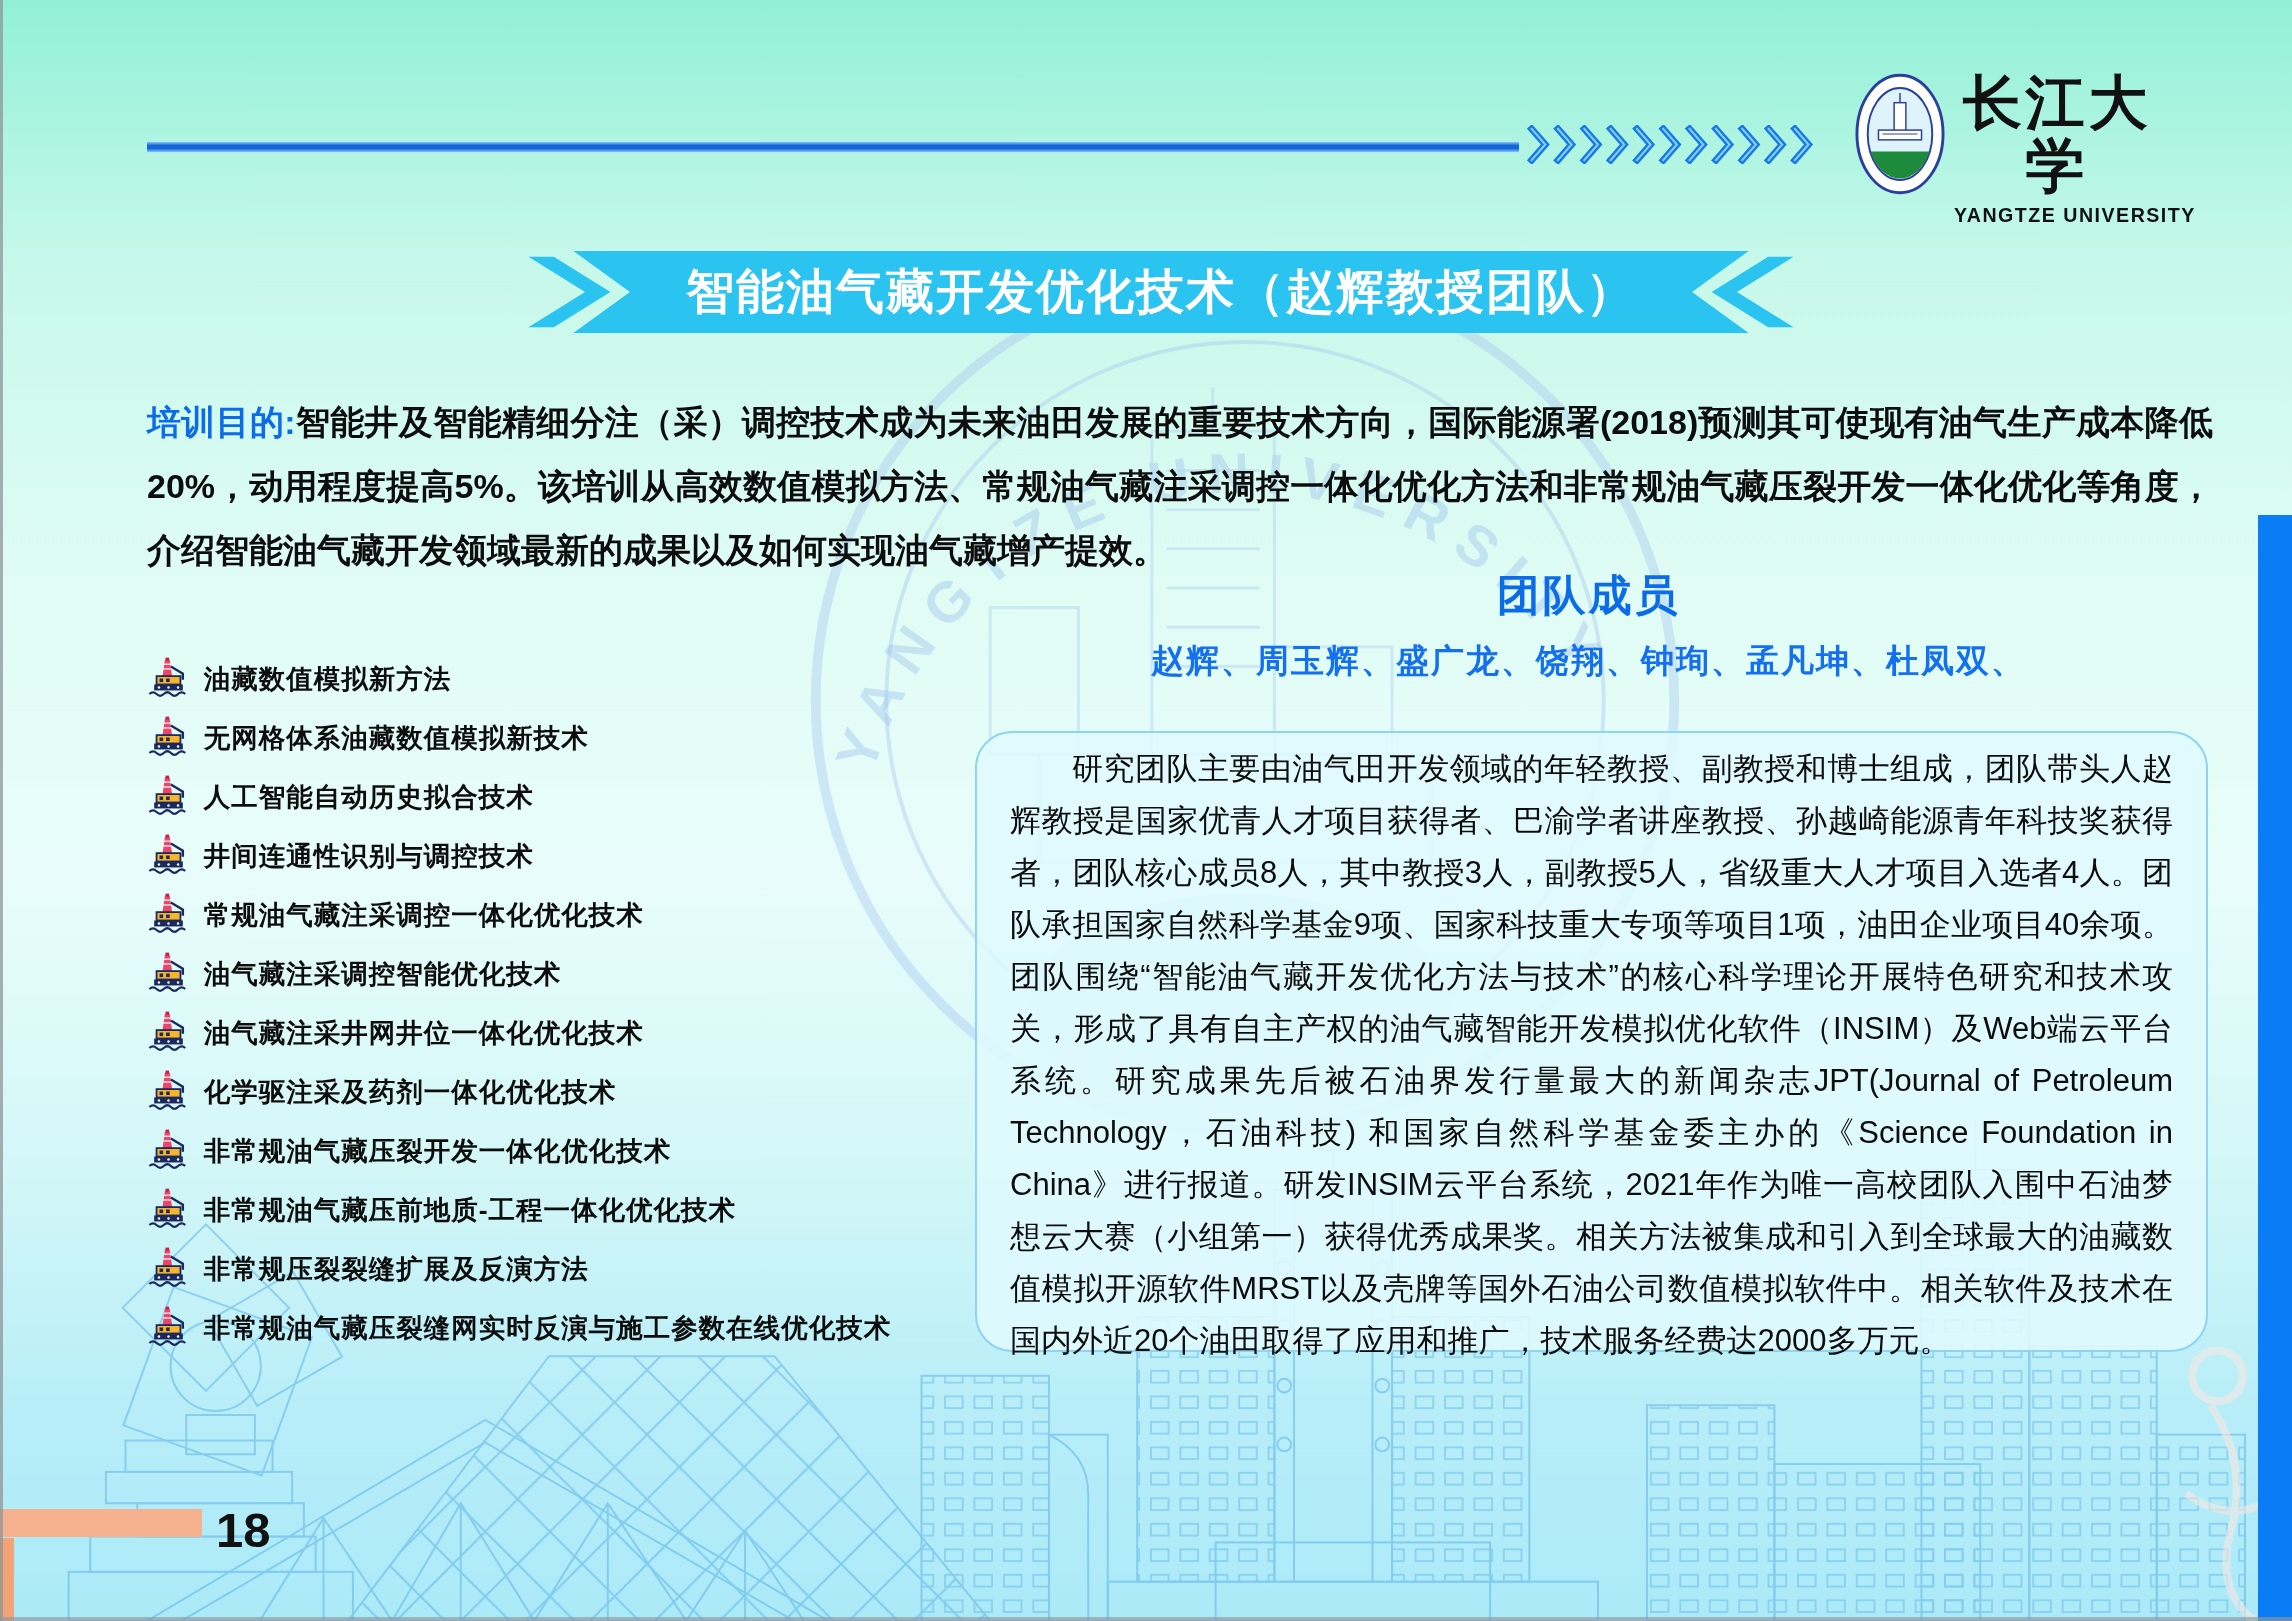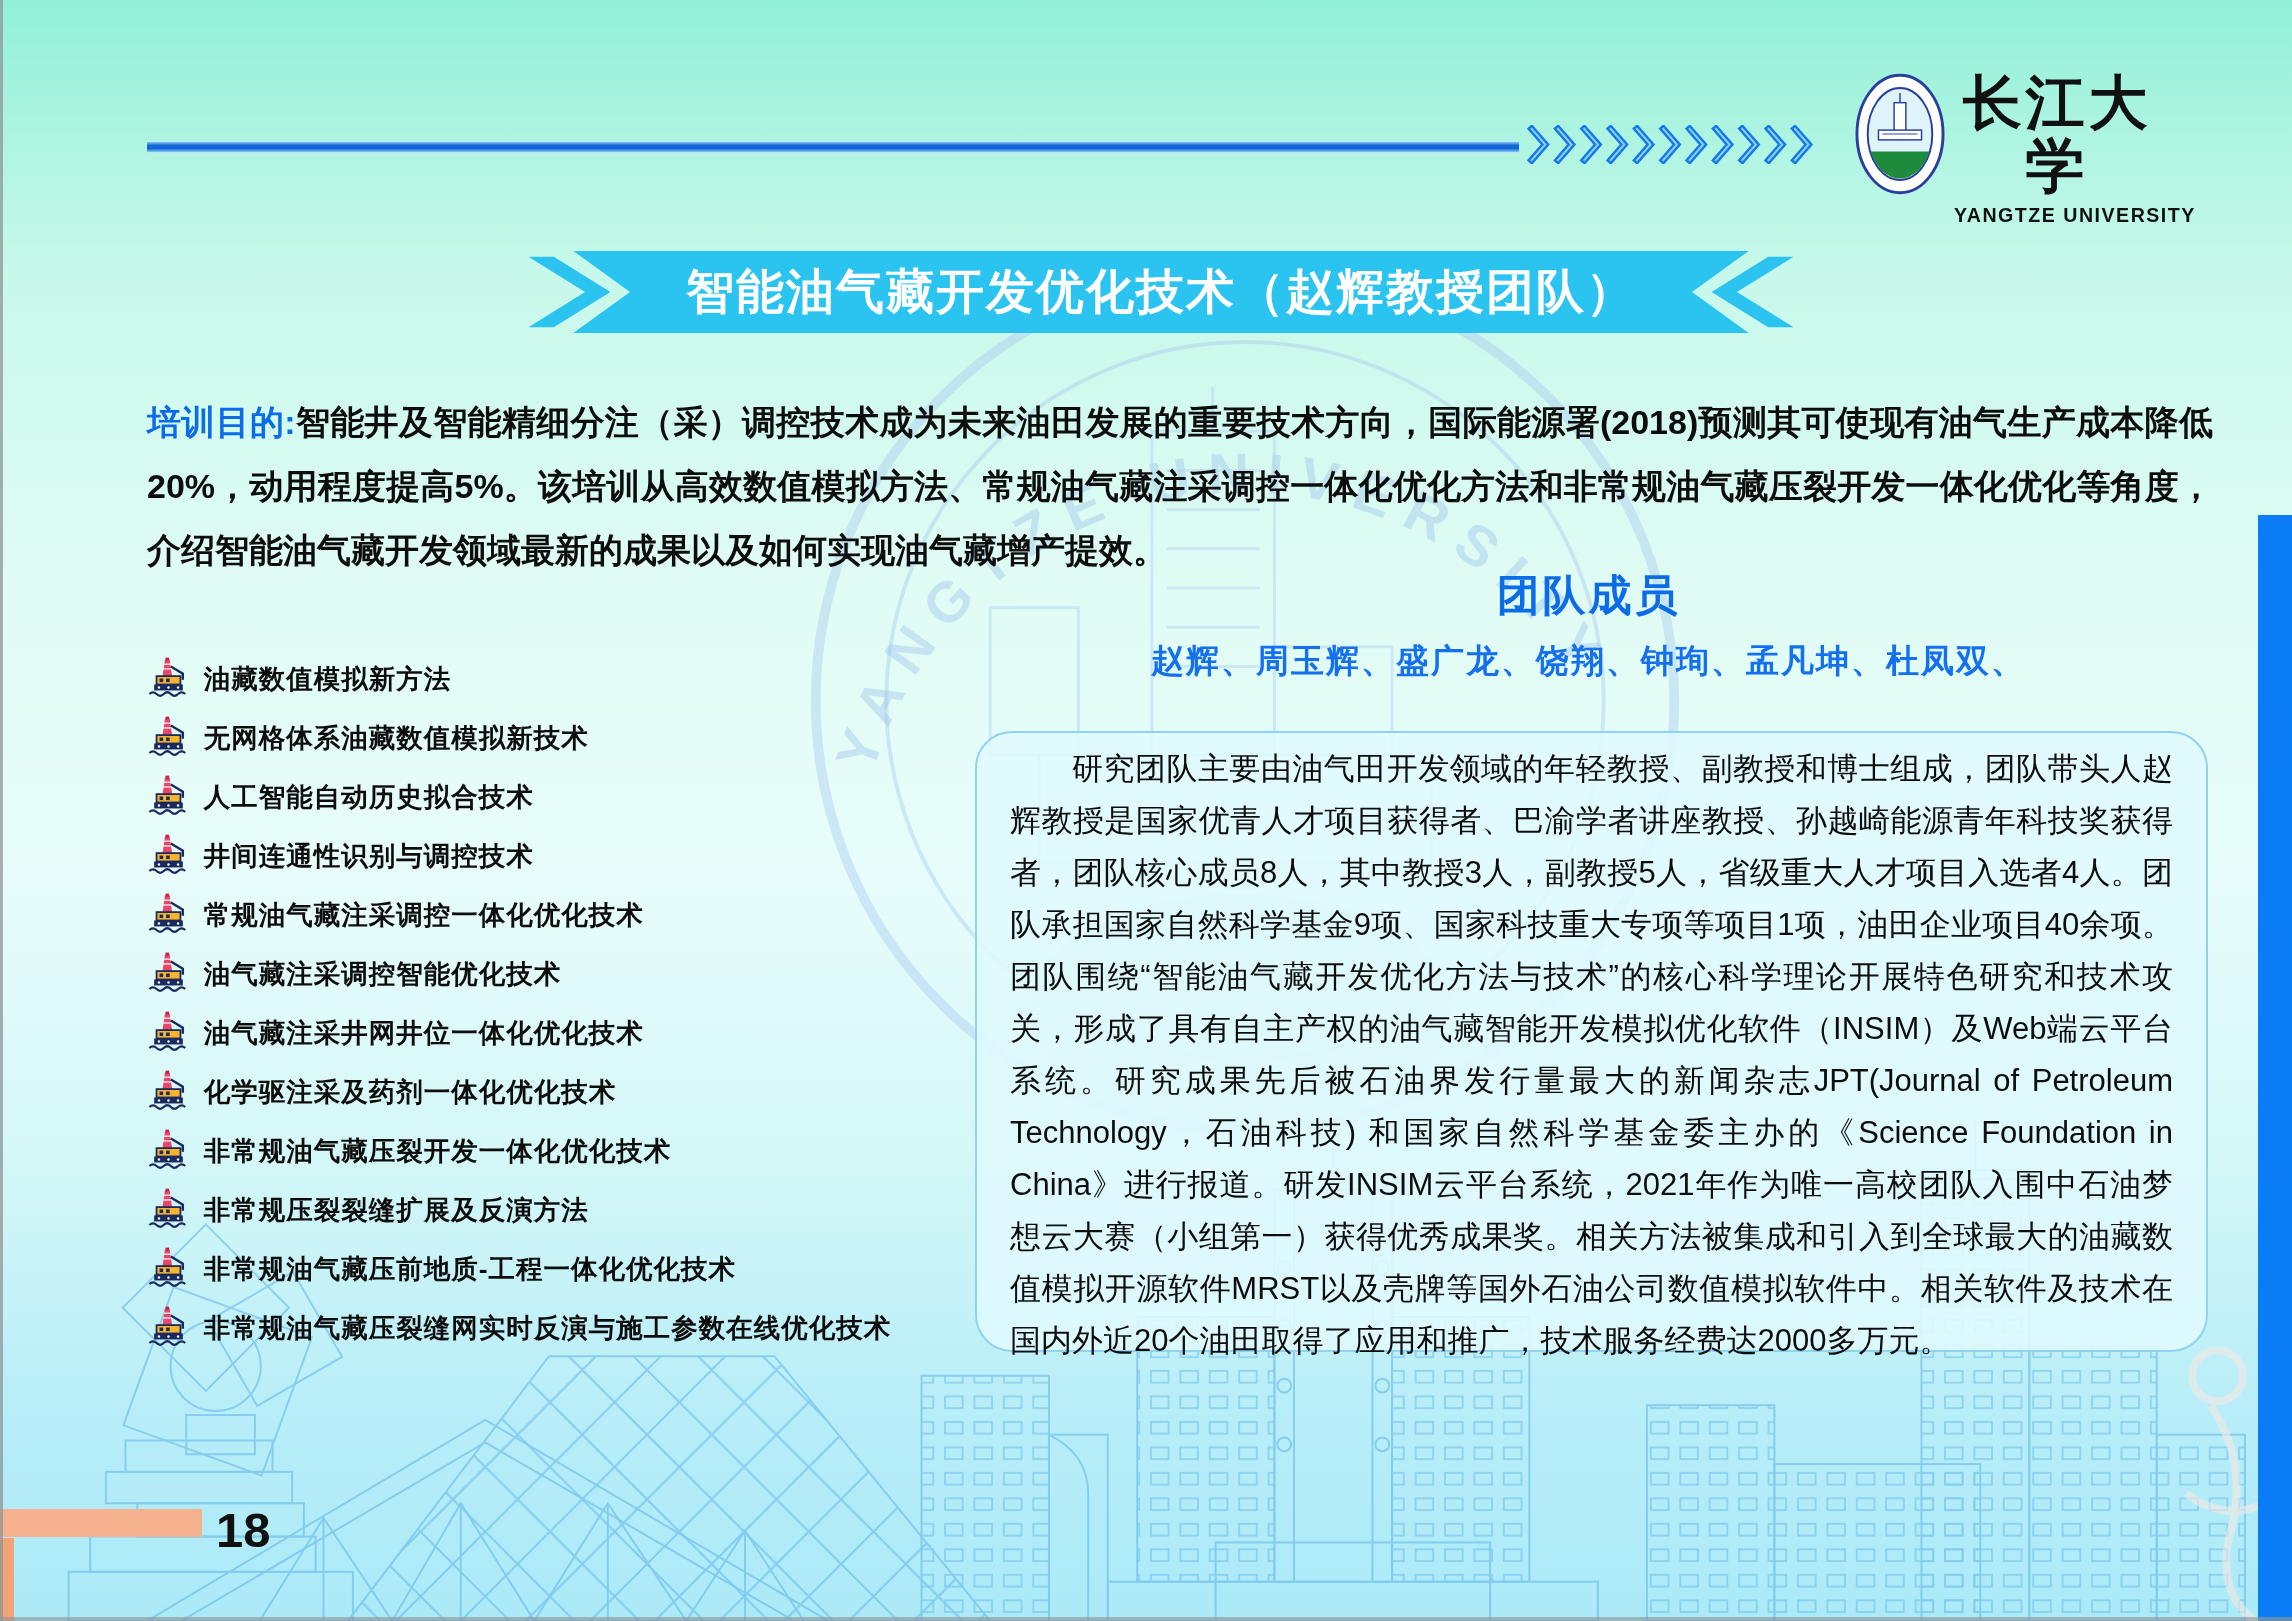--- a/index.html
+++ b/index.html
@@ -424,42 +424,42 @@
             <rect x="8" y="16" width="20" height="7" fill="#f7b52c" stroke="#1b2a5e" stroke-width="1.5"></rect>
             <rect x="10.5" y="18" width="3" height="3" fill="#1b2a5e"></rect>
             <rect x="16" y="18" width="3" height="3" fill="#1b2a5e"></rect>
             <rect x="6" y="23" width="24" height="5" fill="#1b2a5e"></rect>
             <circle cx="10" cy="25.5" r="1" fill="#ffffff"></circle>
             <circle cx="18" cy="25.5" r="1" fill="#ffffff"></circle>
             <circle cx="26" cy="25.5" r="1" fill="#ffffff"></circle>
             <path d="M2,31 q3,-3 6,0 t6,0 t6,0 t6,0 t6,0" stroke="#1b2a5e" stroke-width="1.8" fill="none"></path>
           </svg>
         </span>
+        <span class="topic-text">非常规油气藏压前地质-工程一体化优化技术</span>
+      </div>
+
+      <div class="topic-row">
+        <span class="rig">
+          <svg width="43" height="43" viewBox="0 0 36 36">
+            <polygon points="15,2 19,2 21,16 13,16" fill="#e8476b"></polygon>
+            <line x1="14" y1="6" x2="20" y2="6" stroke="#ffffff" stroke-width="1"></line>
+            <line x1="13.5" y1="10" x2="20.5" y2="10" stroke="#ffffff" stroke-width="1"></line>
+            <rect x="15.5" y="0.5" width="3" height="2.5" fill="#c4204a"></rect>
+            <path d="M20,8 L30,14 L30,19" stroke="#1b2a5e" stroke-width="2" fill="none"></path>
+            <rect x="8" y="16" width="20" height="7" fill="#f7b52c" stroke="#1b2a5e" stroke-width="1.5"></rect>
+            <rect x="10.5" y="18" width="3" height="3" fill="#1b2a5e"></rect>
+            <rect x="16" y="18" width="3" height="3" fill="#1b2a5e"></rect>
+            <rect x="6" y="23" width="24" height="5" fill="#1b2a5e"></rect>
+            <circle cx="10" cy="25.5" r="1" fill="#ffffff"></circle>
+            <circle cx="18" cy="25.5" r="1" fill="#ffffff"></circle>
+            <circle cx="26" cy="25.5" r="1" fill="#ffffff"></circle>
+            <path d="M2,31 q3,-3 6,0 t6,0 t6,0 t6,0 t6,0" stroke="#1b2a5e" stroke-width="1.8" fill="none"></path>
+          </svg>
+        </span>
         <span class="topic-text">非常规压裂裂缝扩展及反演方法</span>
-      </div>
-
-      <div class="topic-row">
-        <span class="rig">
-          <svg width="43" height="43" viewBox="0 0 36 36">
-            <polygon points="15,2 19,2 21,16 13,16" fill="#e8476b"></polygon>
-            <line x1="14" y1="6" x2="20" y2="6" stroke="#ffffff" stroke-width="1"></line>
-            <line x1="13.5" y1="10" x2="20.5" y2="10" stroke="#ffffff" stroke-width="1"></line>
-            <rect x="15.5" y="0.5" width="3" height="2.5" fill="#c4204a"></rect>
-            <path d="M20,8 L30,14 L30,19" stroke="#1b2a5e" stroke-width="2" fill="none"></path>
-            <rect x="8" y="16" width="20" height="7" fill="#f7b52c" stroke="#1b2a5e" stroke-width="1.5"></rect>
-            <rect x="10.5" y="18" width="3" height="3" fill="#1b2a5e"></rect>
-            <rect x="16" y="18" width="3" height="3" fill="#1b2a5e"></rect>
-            <rect x="6" y="23" width="24" height="5" fill="#1b2a5e"></rect>
-            <circle cx="10" cy="25.5" r="1" fill="#ffffff"></circle>
-            <circle cx="18" cy="25.5" r="1" fill="#ffffff"></circle>
-            <circle cx="26" cy="25.5" r="1" fill="#ffffff"></circle>
-            <path d="M2,31 q3,-3 6,0 t6,0 t6,0 t6,0 t6,0" stroke="#1b2a5e" stroke-width="1.8" fill="none"></path>
-          </svg>
-        </span>
-        <span class="topic-text">非常规油气藏压前地质-工程一体化优化技术</span>
       </div>
 
       <div class="topic-row">
         <span class="rig">
           <svg width="43" height="43" viewBox="0 0 36 36">
             <polygon points="15,2 19,2 21,16 13,16" fill="#e8476b"></polygon>
             <line x1="14" y1="6" x2="20" y2="6" stroke="#ffffff" stroke-width="1"></line>
             <line x1="13.5" y1="10" x2="20.5" y2="10" stroke="#ffffff" stroke-width="1"></line>
             <rect x="15.5" y="0.5" width="3" height="2.5" fill="#c4204a"></rect>
             <path d="M20,8 L30,14 L30,19" stroke="#1b2a5e" stroke-width="2" fill="none"></path>

